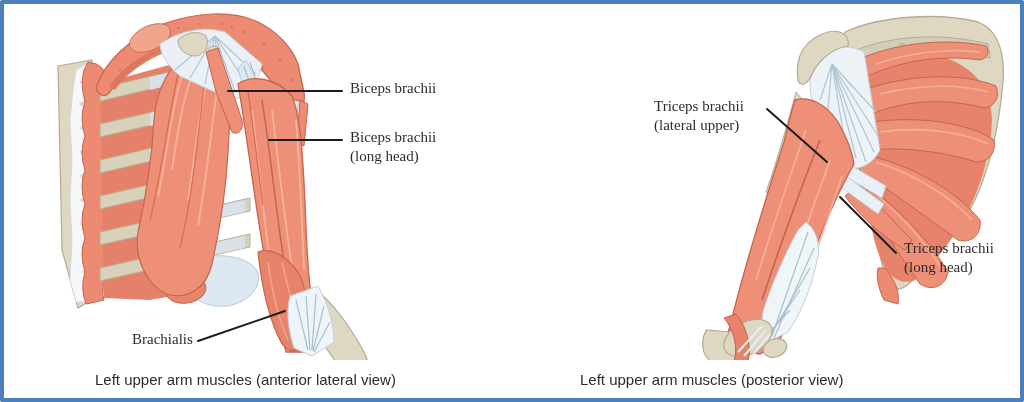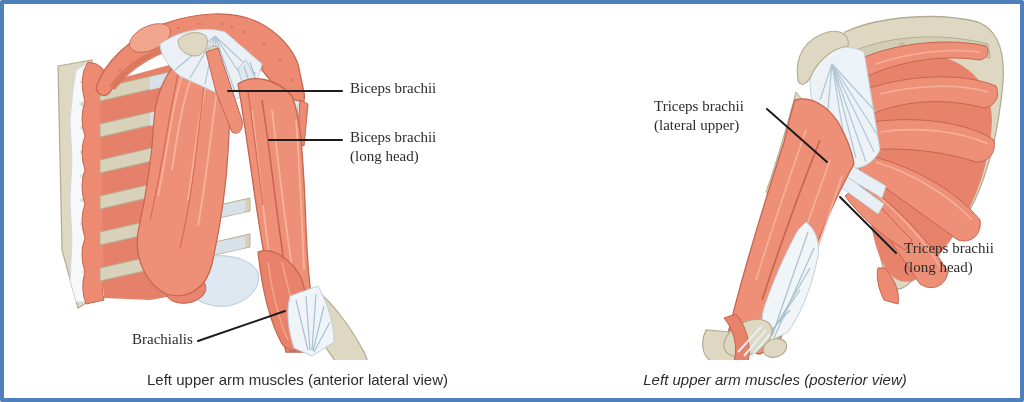--- a/index.html
+++ b/index.html
@@ -13,29 +13,29 @@
   }
   .illus{position:absolute;}
   .leaders{position:absolute;left:0;top:0;width:1024px;height:402px;pointer-events:none;}
   .label{
     position:absolute;font-size:15px;line-height:19px;color:var(--text-color,#2c2c2c);
     white-space:nowrap;
   }
   .label span{display:block;font-family:Liberation Serif, serif;}
   .caption{
     position:absolute;font-size:15px;color:var(--text-color,#2c2c2c);
-    text-align:center;white-space:nowrap;
+    white-space:nowrap;
   }
   .lbl-biceps-short{left:350px;top:79px;}
   .lbl-biceps-long{left:350px;top:128px;}
   .lbl-brachialis{left:132px;top:330px;}
   .lbl-triceps-lateral{left:654px;top:97px;}
   .lbl-triceps-long{left:904px;top:239px;}
   .caption-anterior{left:95px;top:371px;width:405px;}
-  .caption-posterior{left:580px;top:371px;width:390px;font-style:italic;}
+  .caption-posterior{left:580px;top:371px;width:390px;}
 </style>
 </head>
 <body>
 
 <div class="canvas" style="--border-color: #4e81bb; --text-color: #2c2c2c; --bg: #ffffff;">
 
   <svg class="illus" style="left:45px;top:8px;width:330px;height:352px" viewBox="45 8 330 352" aria-hidden="true">
 
     <path d="M58,66 L92,60 L97,150 Q96,220 100,260 L108,290 L78,308 L62,250 Z" fill="#ded8c3" stroke="#b3ac92" stroke-width="1.2"></path>
 

